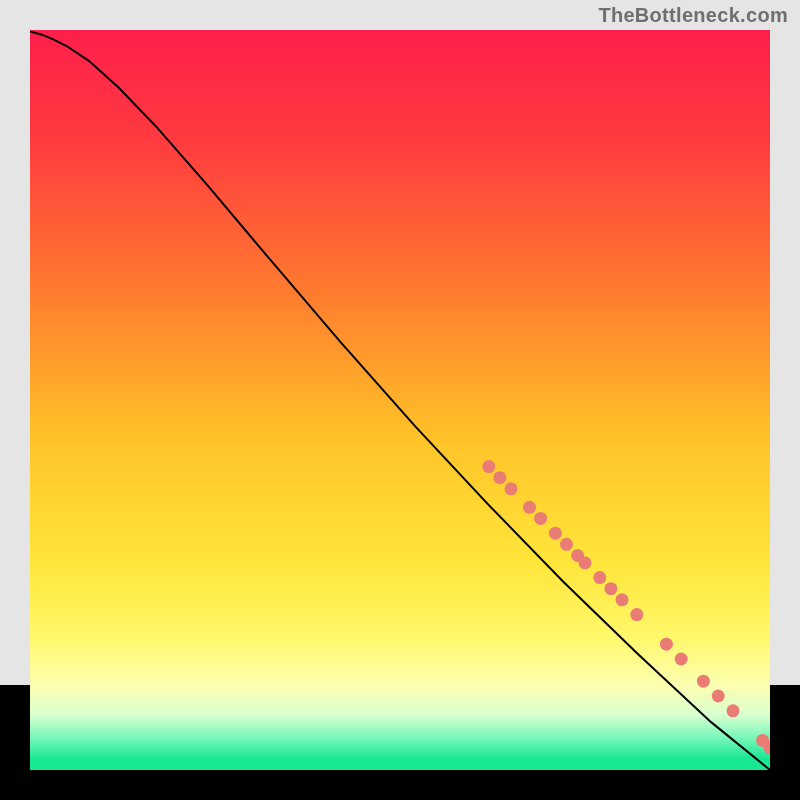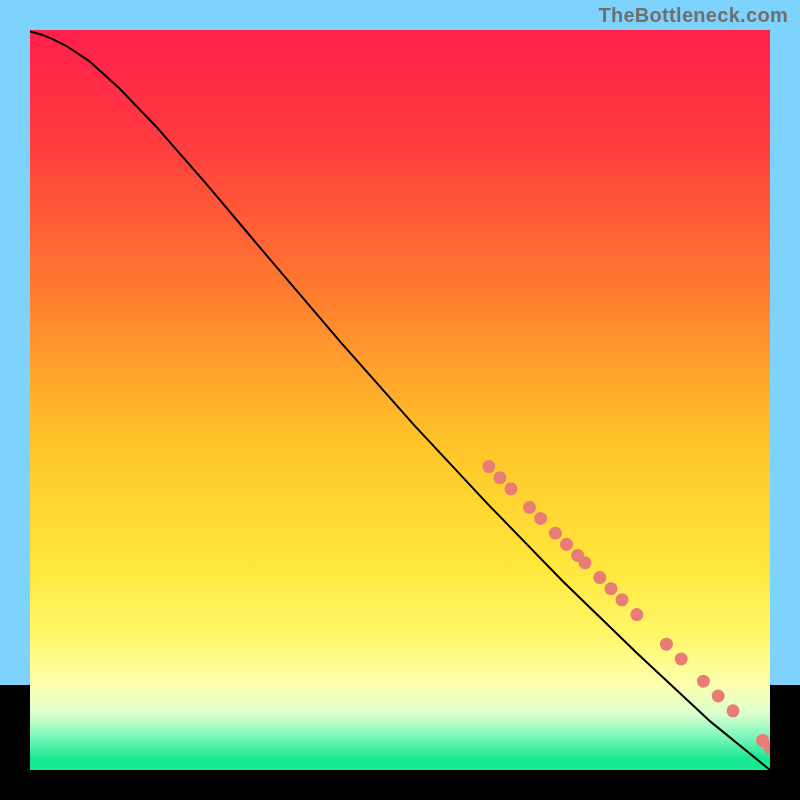--- a/index.html
+++ b/index.html
@@ -8,21 +8,21 @@
     width: 800px;
     height: 800px;
     background: #000;
     overflow: hidden;
     font-family: Arial, Helvetica, sans-serif;
   }
   .stage {
     position: relative;
     width: 800px;
     height: 685px;
-    background: #7dd3fc;
+    background: #e5e5e5;
   }
   .watermark {
     position: absolute;
     top: 4px;
     right: 12px;
     color: #6f6f6f;
     font-size: 20px;
     font-weight: 600;
     letter-spacing: 0.3px;
     user-select: none;

